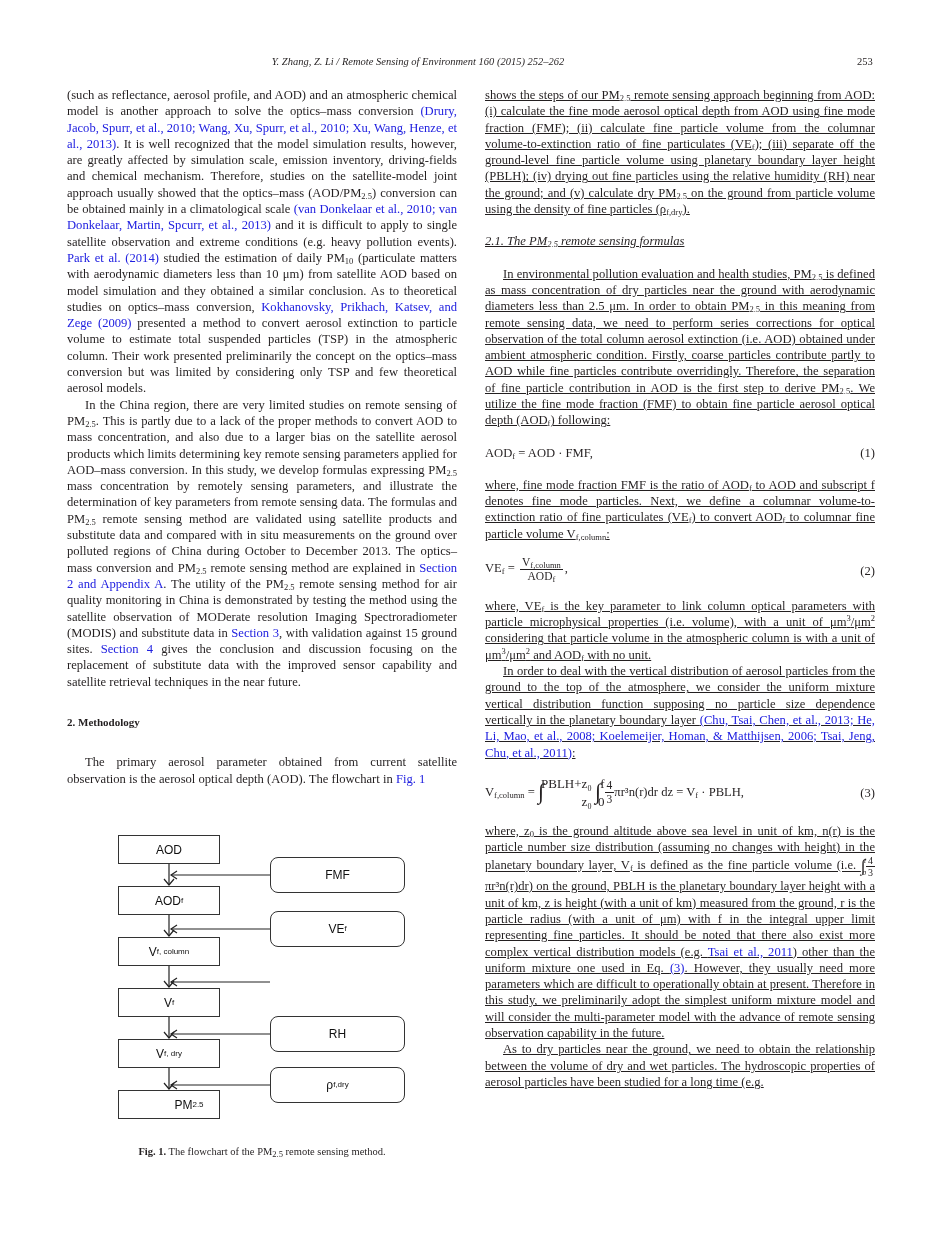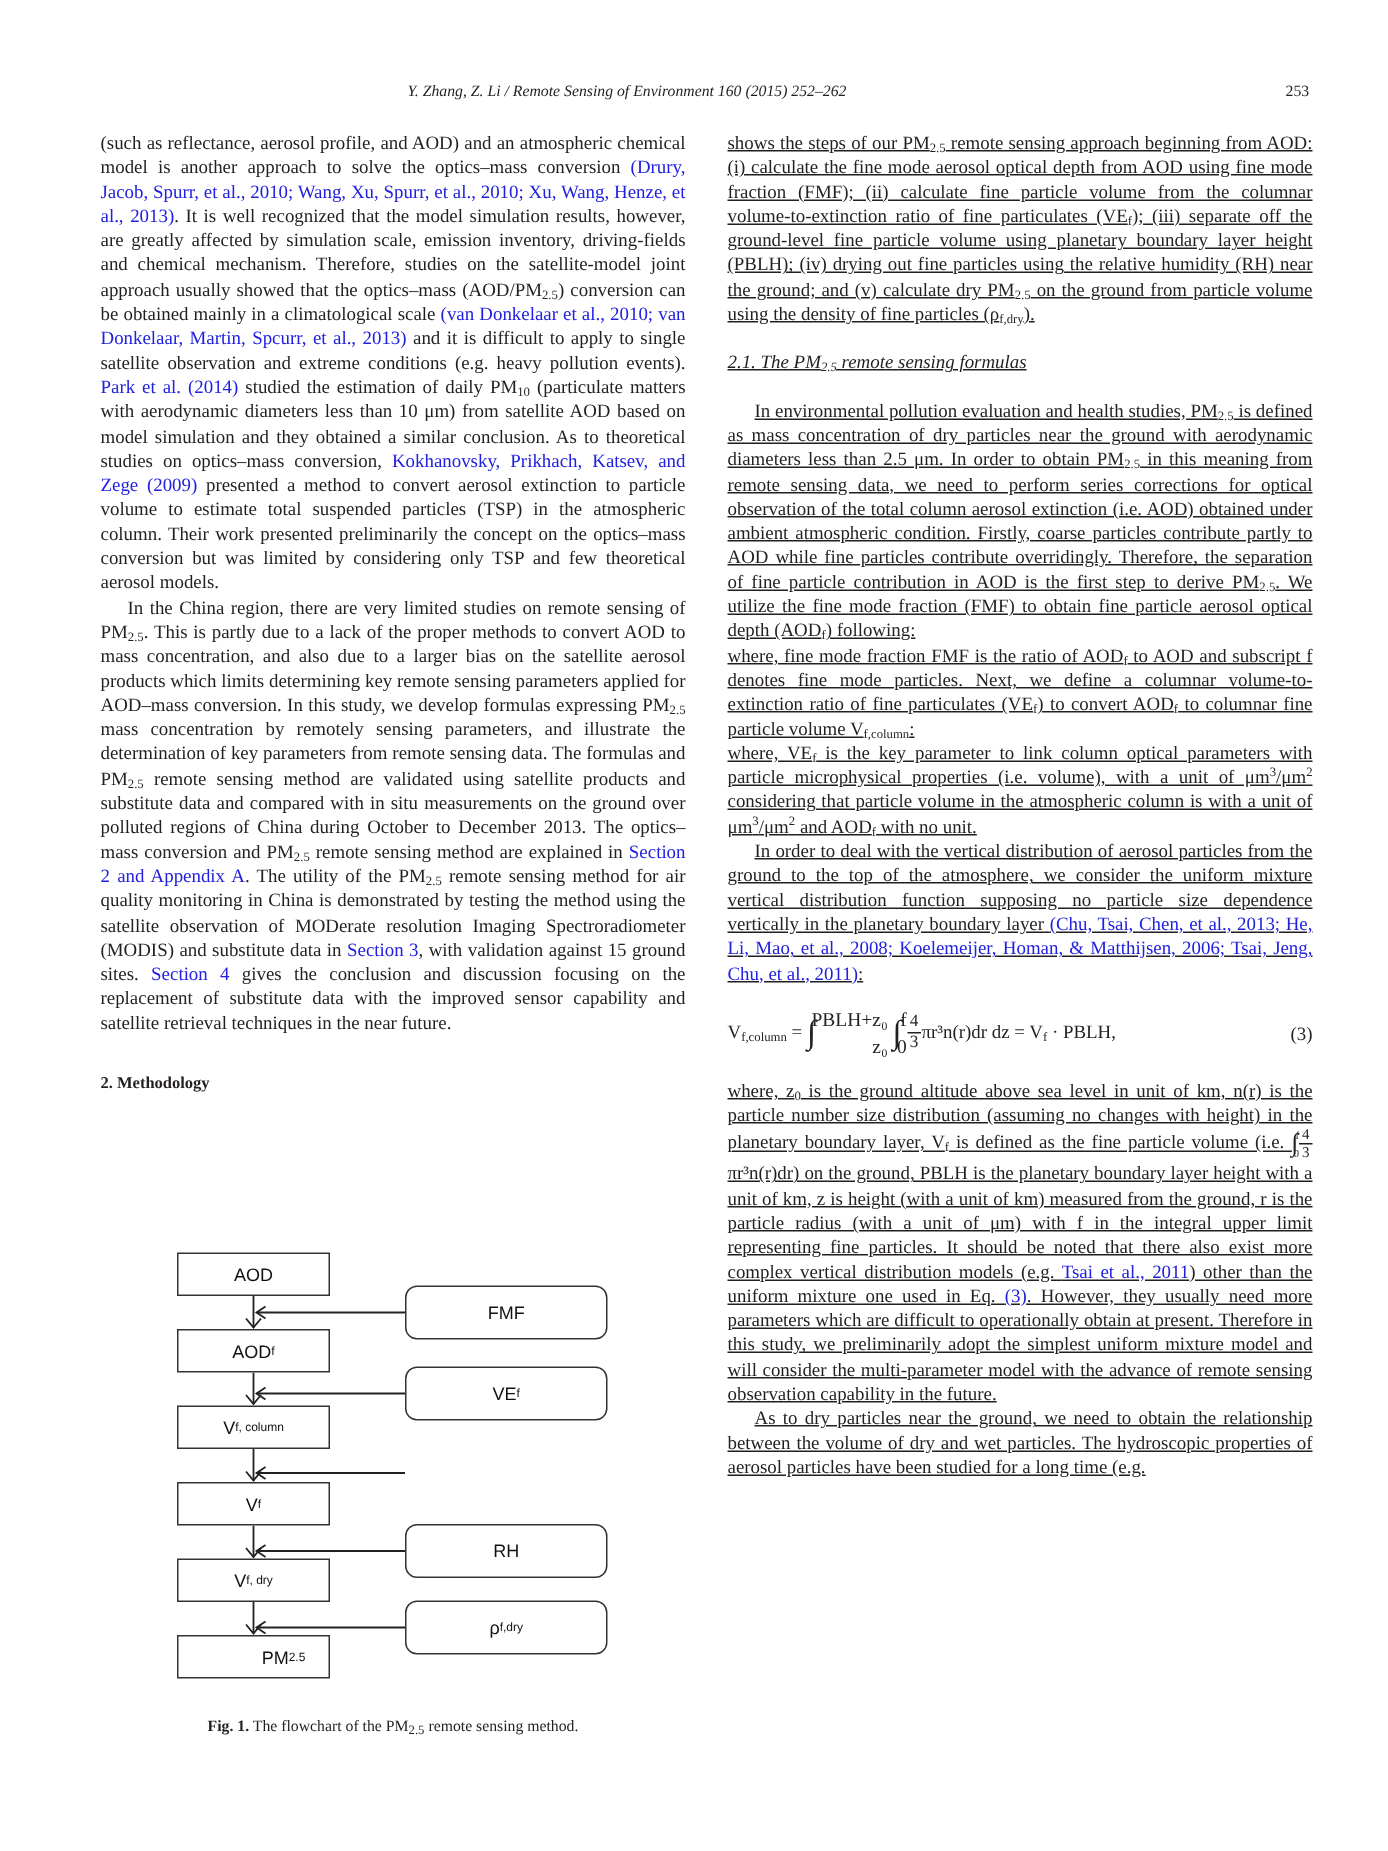--- a/index.html
+++ b/index.html
@@ -48,20 +48,21 @@
   <span class="pageno">253</span>
 </div>
 
 <div class="col left">
   <p><span>(such as reflectance, aerosol profile, and AOD) and an atmospheric chemical model is another approach to solve the optics–mass conversion </span><a>(Drury, Jacob, Spurr, et al., 2010; Wang, Xu, Spurr, et al., 2010; Xu, Wang, Henze, et al., 2013)</a><span>. It is well recognized that the model simulation results, however, are greatly affected by simulation scale, emission inventory, driving-fields and chemical mechanism. Therefore, studies on the satellite-model joint approach usually showed that the optics–mass (AOD/PM</span><sub>2.5</sub><span>) conversion can be obtained mainly in a climatological scale </span><a>(van Donkelaar et al., 2010; van Donkelaar, Martin, Spcurr, et al., 2013)</a><span> and it is difficult to apply to single satellite observation and extreme conditions (e.g. heavy pollution events). </span><a>Park et al. (2014)</a><span> studied the estimation of daily PM</span><sub>10</sub><span> (particulate matters with aerodynamic diameters less than 10 μm) from satellite AOD based on model simulation and they obtained a similar conclusion. As to theoretical studies on optics–mass conversion, </span><a>Kokhanovsky, Prikhach, Katsev, and Zege (2009)</a><span> presented a method to convert aerosol extinction to particle volume to estimate total suspended particles (TSP) in the atmospheric column. Their work presented preliminarily the concept on the optics–mass conversion but was limited by considering only TSP and few theoretical aerosol models.</span></p>
 
   <p class="indent"><span>In the China region, there are very limited studies on remote sensing of PM</span><sub>2.5</sub><span>. This is partly due to a lack of the proper methods to convert AOD to mass concentration, and also due to a larger bias on the satellite aerosol products which limits determining key remote sensing parameters applied for AOD–mass conversion. In this study, we develop formulas expressing PM</span><sub>2.5</sub><span> mass concentration by remotely sensing parameters, and illustrate the determination of key parameters from remote sensing data. The formulas and PM</span><sub>2.5</sub><span> remote sensing method are validated using satellite products and substitute data and compared with in situ measurements on the ground over polluted regions of China during October to December 2013. The optics–mass conversion and PM</span><sub>2.5</sub><span> remote sensing method are explained in </span><a>Section 2 and Appendix A</a><span>. The utility of the PM</span><sub>2.5</sub><span> remote sensing method for air quality monitoring in China is demonstrated by testing the method using the satellite observation of MODerate resolution Imaging Spectroradiometer (MODIS) and substitute data in </span><a>Section 3</a><span>, with validation against 15 ground sites. </span><a>Section 4</a><span> gives the conclusion and discussion focusing on the replacement of substitute data with the improved sensor capability and satellite retrieval techniques in the near future.</span></p>
 
   <h2 class="section">2. Methodology</h2>
 
+  <p class="indent"><span>The primary aerosol parameter obtained from current satellite observation is the aerosol optical depth (AOD). The flowchart in </span><a>Fig. 1</a></p>
 </div>
 
 <div class="figure">
   <svg class="fc-lines" width="390" height="310">
     <g stroke="#222" stroke-width="1.2" fill="none">
 
       <line x1="102" y1="29" x2="102" y2="50"></line>
         <polyline points="97,44 102,50 107,44"></polyline>
       <line x1="102" y1="80" x2="102" y2="101"></line>
         <polyline points="97,95 102,101 107,95"></polyline>
@@ -130,23 +131,31 @@
   <div class="fig-caption"><b>Fig. 1.</b><span> The flowchart of the PM</span><sub>2.5</sub><span> remote sensing method.</span></div>
 </div>
 
 <div class="col right">
   <p><span>shows the steps of our PM</span><sub>2.5</sub><span> remote sensing approach beginning from AOD: (i) calculate the fine mode aerosol optical depth from AOD using fine mode fraction (FMF); (ii) calculate fine particle volume from the columnar volume-to-extinction ratio of fine particulates (VE</span><sub>f</sub><span>); (iii) separate off the ground-level fine particle volume using planetary boundary layer height (PBLH); (iv) drying out fine particles using the relative humidity (RH) near the ground; and (v) calculate dry PM</span><sub>2.5</sub><span> on the ground from particle volume using the density of fine particles (ρ</span><sub>f,dry</sub><span>).</span></p>
 
   <h3 class="subsection"><span>2.1. The PM</span><sub>2.5</sub><span> remote sensing formulas</span></h3>
 
   <p class="indent"><span>In environmental pollution evaluation and health studies, PM</span><sub>2.5</sub><span> is defined as mass concentration of dry particles near the ground with aerodynamic diameters less than 2.5 μm. In order to obtain PM</span><sub>2.5</sub><span> in this meaning from remote sensing data, we need to perform series corrections for optical observation of the total column aerosol extinction (i.e. AOD) obtained under ambient atmospheric condition. Firstly, coarse particles contribute partly to AOD while fine particles contribute overridingly. Therefore, the separation of fine particle contribution in AOD is the first step to derive PM</span><sub>2.5</sub><span>. We utilize the fine mode fraction (FMF) to obtain fine particle aerosol optical depth (AOD</span><sub>f</sub><span>) following:</span></p>
 
+  <div class="equation">
+    <span class="eq-body"><span>AOD</span><sub>f</sub><span> = AOD · FMF,</span></span>
+    <span class="eq-num">(1)</span>
+  </div>
 
   <p><span>where, fine mode fraction FMF is the ratio of AOD</span><sub>f</sub><span> to AOD and subscript f denotes fine mode particles. Next, we define a columnar volume-to-extinction ratio of fine particulates (VE</span><sub>f</sub><span>) to convert AOD</span><sub>f</sub><span> to columnar fine particle volume V</span><sub>f,column</sub><span>:</span></p>
 
+  <div class="equation" style="height:30px; margin:14px 0 12px 0;">
+    <span class="eq-body" style="top:0;"><span>VE</span><sub>f</sub> = <span class="frac"><span class="num"><span>V</span><sub>f,column</sub></span><span class="den"><span>AOD</span><sub>f</sub></span></span><span>,</span></span>
+    <span class="eq-num" style="top:7px;">(2)</span>
+  </div>
 
   <p><span>where, VE</span><sub>f</sub><span> is the key parameter to link column optical parameters with particle microphysical properties (i.e. volume), with a unit of μm</span><sup>3</sup><span>/μm</span><sup>2</sup><span> considering that particle volume in the atmospheric column is with a unit of μm</span><sup>3</sup><span>/μm</span><sup>2</sup><span> and AOD</span><sub>f</sub><span> with no unit.</span></p>
 
   <p class="indent"><span>In order to deal with the vertical distribution of aerosol particles from the ground to the top of the atmosphere, we consider the uniform mixture vertical distribution function supposing no particle size dependence vertically in the planetary boundary layer </span><a>(Chu, Tsai, Chen, et al., 2013; He, Li, Mao, et al., 2008; Koelemeijer, Homan, &amp; Matthijsen, 2006; Tsai, Jeng, Chu, et al., 2011)</a><span>:</span></p>
 
   <div class="equation" style="height:32px; margin:16px 0 14px 0;">
     <span class="eq-body" style="top:2px;"><span>V</span><sub>f,column</sub> = <span class="int">∫</span><span class="limits"><span>PBLH+z₀</span><span style="margin-top:8px;">z₀</span></span> <span class="int">∫</span><span class="limits"><span>f</span><span style="margin-top:8px;">0</span></span><span class="frac" style="margin:0;"><span class="num" style="border-bottom:1px solid #231f20;">4</span><span class="den">3</span></span><span>πr³n(r)dr  dz = V</span><sub>f</sub><span> · PBLH,</span></span>
     <span class="eq-num" style="top:8px;">(3)</span>
   </div>
 

